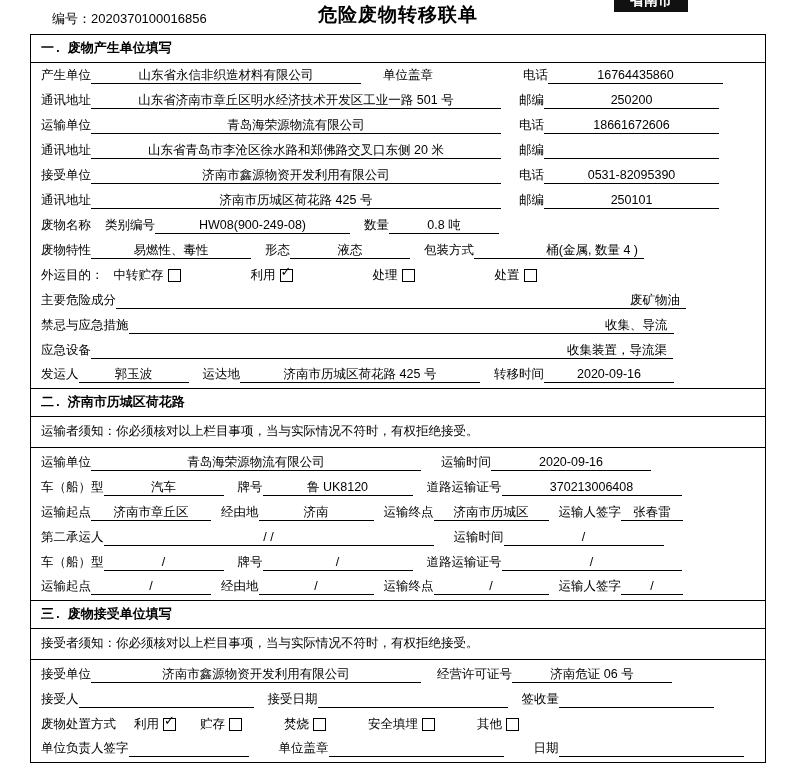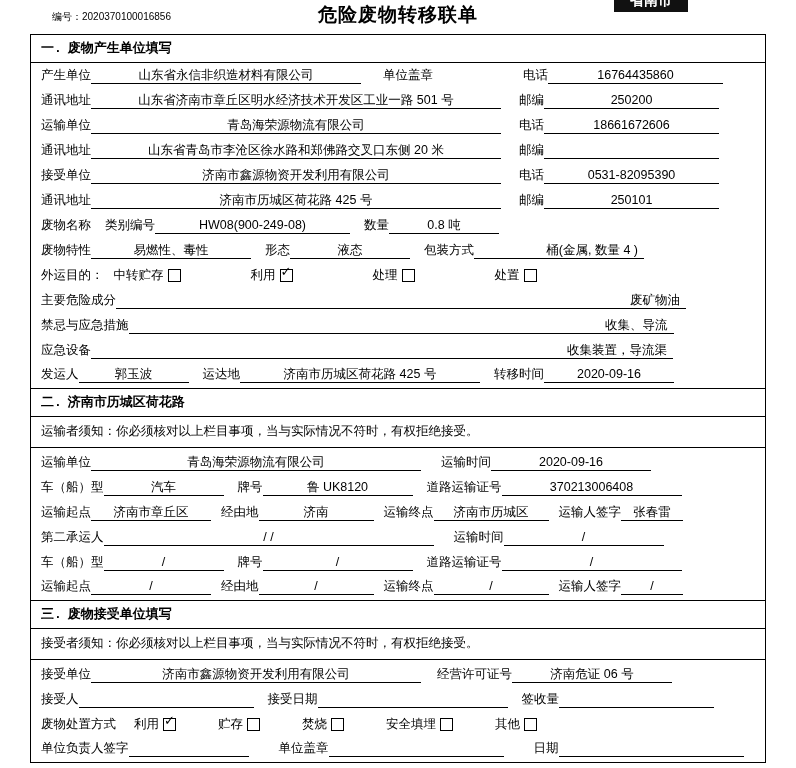--- a/index.html
+++ b/index.html
@@ -25,21 +25,21 @@
   }
   
   .header {
     position: relative;
     height: 34px;
   }
   .doc-no {
     position: absolute;
     left: 22px;
     top: 10px;
-    font-size: 10px;
+    font-size: 13px;
     white-space: nowrap;
   }
   .doc-title {
     position: absolute;
     left: 0;
     right: 0;
     top: 2px;
     text-align: center;
     font-size: 19px;
     font-weight: bold;
@@ -323,21 +323,21 @@
       <span class="lbl" style="margin-left:14px">接受日期</span>
       <span class="fill" style="width:190px"></span>
       <span class="lbl" style="margin-left:14px">签收量</span>
       <span class="fill" style="width:155px"></span>
     </div>
 
     <div class="row">
       <span class="lbl">废物处置方式</span>
       <span class="lbl" style="margin-left:18px">利用</span>
       <span class="chk on"></span>
-      <span class="lbl" style="margin-left:42px">贮存</span>
+      <span class="lbl" style="margin-left:24px">贮存</span>
       <span class="chk"></span>
       <span class="lbl" style="margin-left:42px">焚烧</span>
       <span class="chk"></span>
       <span class="lbl" style="margin-left:42px">安全填埋</span>
       <span class="chk"></span>
       <span class="lbl" style="margin-left:42px">其他</span>
       <span class="chk"></span>
     </div>
 
     <div class="row" style="padding-bottom:3px">

